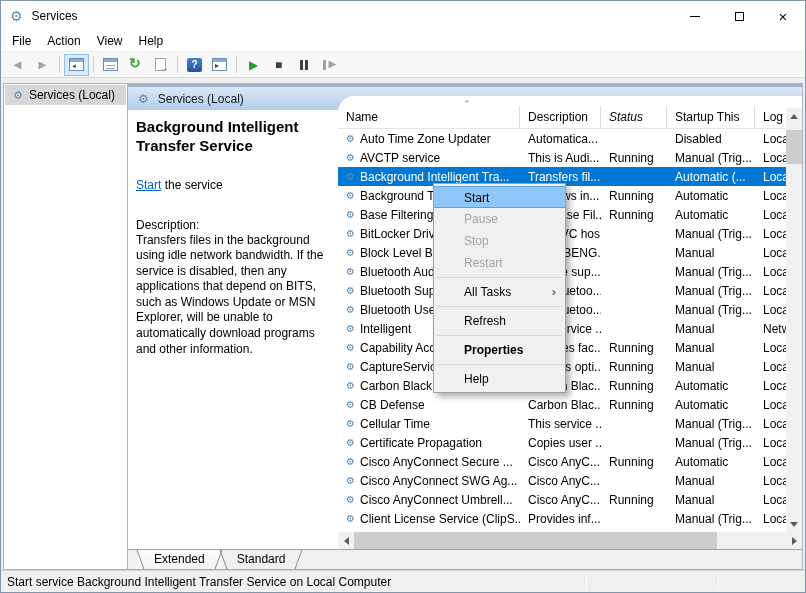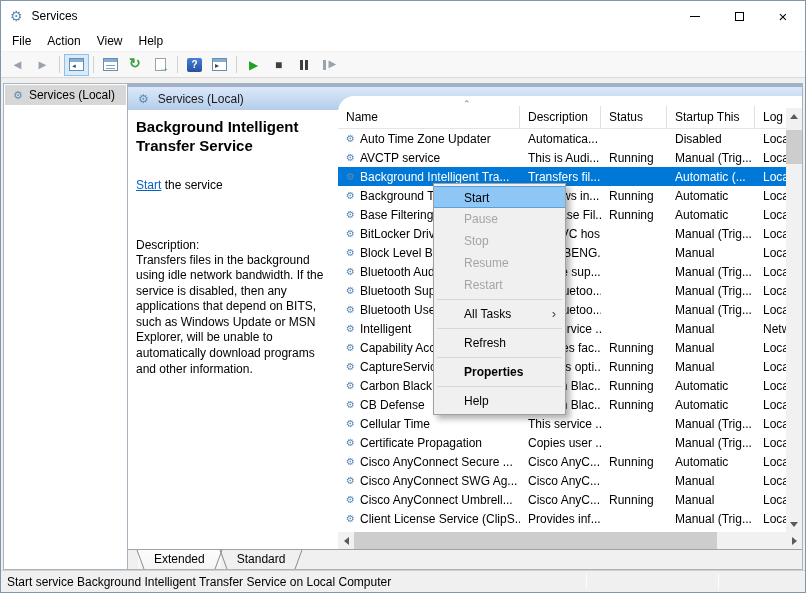--- a/index.html
+++ b/index.html
@@ -65,21 +65,21 @@
   .band { height:23px; flex:0 0 auto; background:linear-gradient(#dce9f9,#b4cdea);
           display:flex; align-items:center; padding-left:10px; gap:9px; }
   .band-gear { font-size:12px; color:#5b89b4; line-height:1; }
   .band-title { font-size:12px; color:#1a1a1a; }
 
   .content-row { flex:1 1 auto; display:flex; min-height:0; }
   .info-panel { width:210px; flex:0 0 auto; background:#fff; padding:8px 10px 0 8px; }
   .info-title { font-weight:bold; font-size:15px; line-height:1.25; }
   .info-action { margin-top:22px; }
   .link { color:#0563c1; text-decoration:underline; }
-  .info-desc-label { margin-top:46px; }
+  .info-desc-label { margin-top:26px; }
   .info-desc { margin-top:1px; line-height:1.3; }
 
   .list-card { flex:1 1 auto; background:#fff; margin-top:-14px; border-top-left-radius:16px;
                position:relative; z-index:2; display:flex; flex-direction:column;
                padding-top:10px; min-width:0; overflow:hidden; }
   .list-header { height:23px; flex:0 0 auto; display:flex; border-bottom:1px solid #e5e5e5;
                  position:relative; padding-right:16px; }
   .hcell { display:flex; align-items:center; padding-left:8px; border-right:1px solid #e0e0e0;
            white-space:nowrap; overflow:hidden; flex:0 0 auto; }
   .hcell:last-child { border-right:none; flex:1 1 auto; }
@@ -226,21 +226,21 @@
           <div class="info-action"><a href="#" class="link">Start</a><span> the service</span></div>
           <div class="info-desc-label">Description:</div>
           <div class="info-desc">Transfers files in the background using idle network bandwidth. If the service is disabled, then any applications that depend on BITS, such as Windows Update or MSN Explorer, will be unable to automatically download programs and other information.</div>
         </div>
 
         <div class="list-card">
           <div class="list-header" id="listHeader">
             <span class="sort-caret">⌃</span>
           <span class="hcell" style="width: 182px;">Name</span>
               <span class="hcell" style="width: 81px;">Description</span>
-              <span class="hcell" style="width: 66px;">Status</span>
+              <span class="hcell" style="width: 66px; font-style: italic;">Status</span>
               <span class="hcell" style="width: 88px;">Startup This</span>
               <span class="hcell">Log</span>
             </div>
           <div class="rows" id="listRows">
               <div class="lrow">
                 <span class="cell cell-name" style="width: 182px;">
                   <span class="row-gear">⚙</span>
                   <span>Auto Time Zone Updater</span>
                 </span>
                 <span class="cell" style="width: 81px;">Automatica...</span>
@@ -482,21 +482,20 @@
   <div class="statusbar">
     <span>Start service Background Intelligent Transfer Service on Local Computer</span>
     <span class="sb-sep sb-sep1"></span>
     <span class="sb-sep sb-sep2"></span>
   </div>
 
   <div class="ctx-menu" id="ctxMenu">
       <div class="cm-item cm-highlight"><span>Start</span></div>
       <div class="cm-item cm-disabled"><span>Pause</span></div>
       <div class="cm-item cm-disabled"><span>Stop</span></div>
-      <div class="cm-item cm-disabled"><span>Resume</span></div>
       <div class="cm-item cm-disabled"><span>Restart</span></div>
       <div class="cm-sep"></div>
       <div class="cm-item"><span>All Tasks</span><span class="cm-arrow">›</span></div>
       <div class="cm-sep"></div>
       <div class="cm-item"><span>Refresh</span></div>
       <div class="cm-sep"></div>
       <div class="cm-item cm-bold"><span>Properties</span></div>
       <div class="cm-sep"></div>
       <div class="cm-item"><span>Help</span></div>
     </div>

